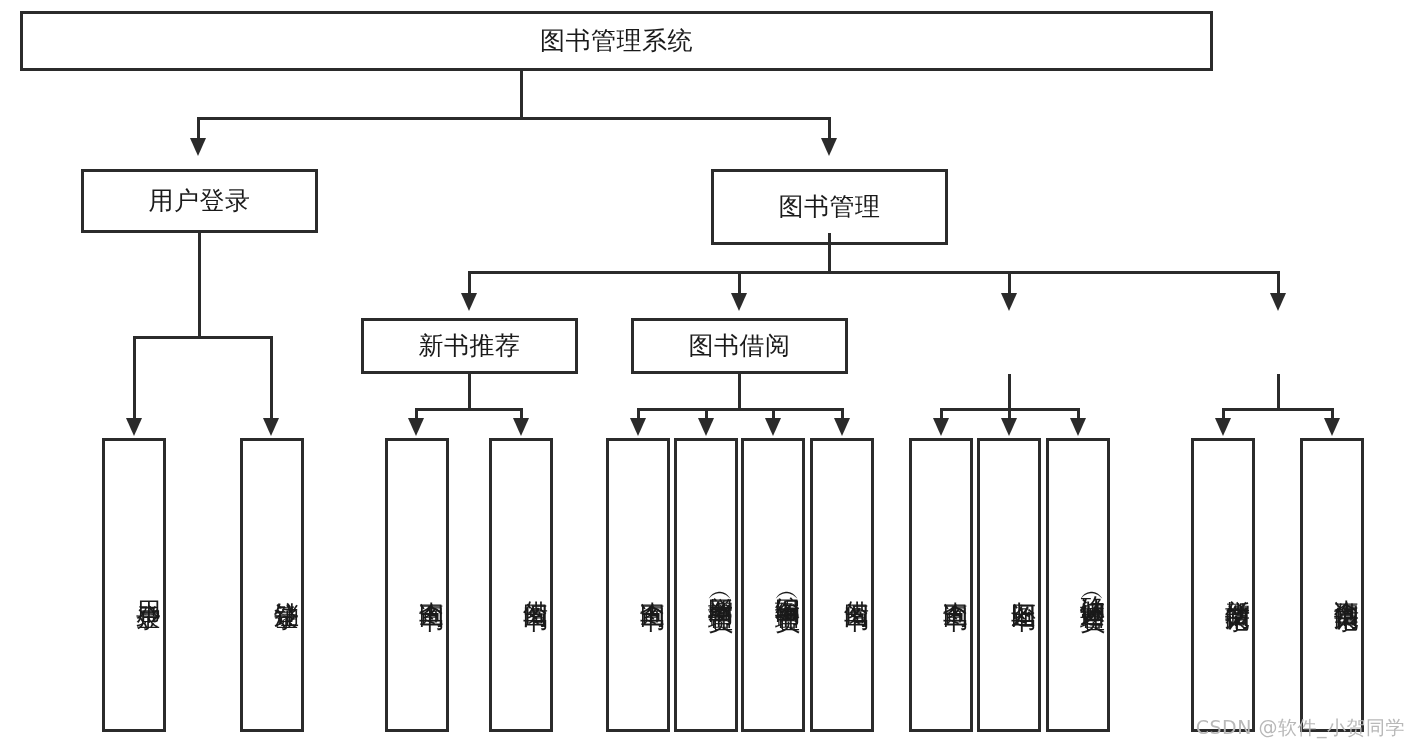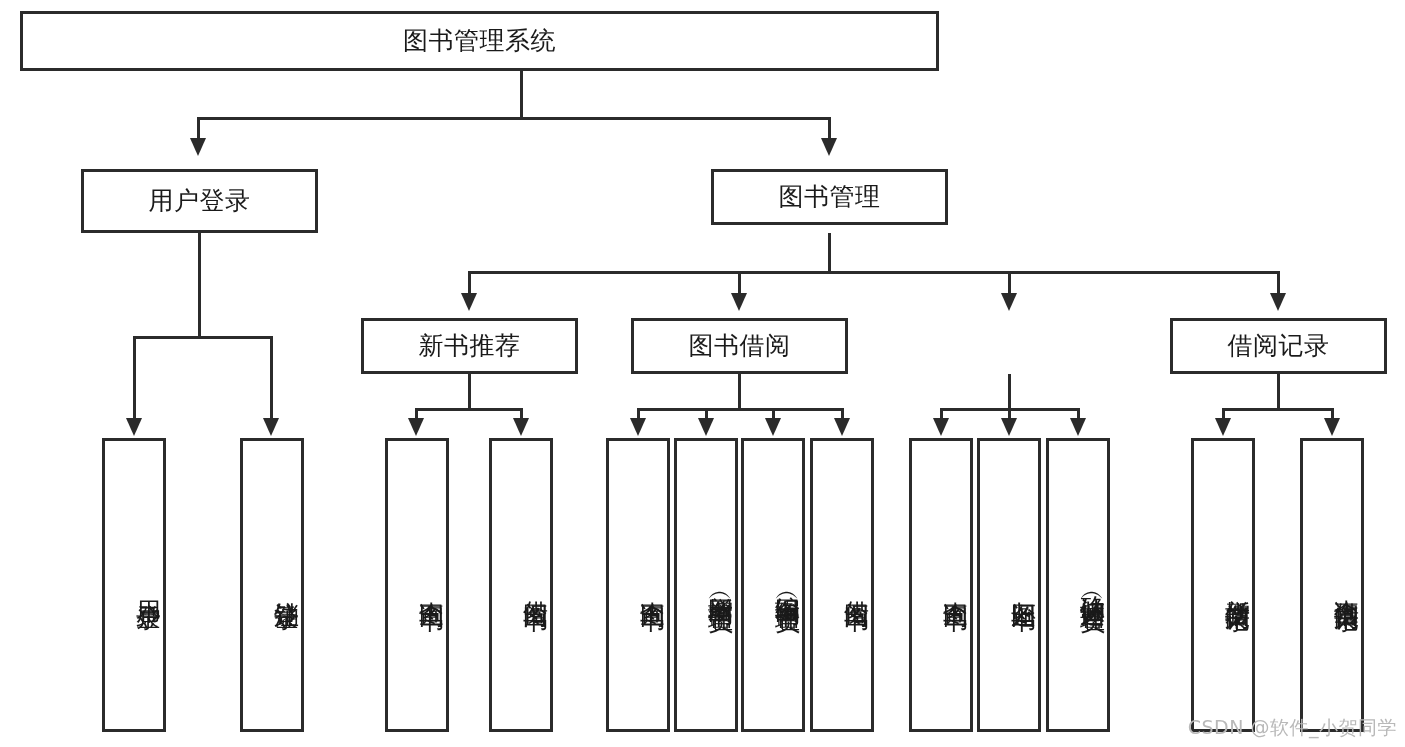--- a/index.html
+++ b/index.html
@@ -63,51 +63,51 @@
     position: absolute;
     width: 0;
     height: 0;
     border-left: 8px solid transparent;
     border-right: 8px solid transparent;
     border-top: 18px solid #2b2b2b;
   }
   
   #watermark {
     position: absolute;
-    right: 8px;
+    right: 0;
     bottom: 6px;
     font-size: 19px;
     color: #b9b9b9;
     white-space: nowrap;
     letter-spacing: 0.5px;
     pointer-events: none;
   }
 </style>
 </head>
 <body>
 
 <div id="canvas">
 
-  <div class="node h" style="left:20px; top:11px; width:919px; height:60px;justify-content:center;">
+  <div class="node h" style="left:20px; top:11px; width:1193px; height:60px;justify-content:center;">
     <span>图书管理系统</span>
   </div>
 
   <div class="ln v" style="left:520px; top:71px; width:3px; height:46px;"></div>
 
   <div class="ln h" style="left:197px; top:117px; width:633px; height:3px;"></div>
 
   <div class="ln v" style="left:197px; top:117px; width:3px; height:23px;"></div>
   <div class="arrow" style="left:190px; top:138px;"></div>
   <div class="ln v" style="left:828px; top:117px; width:3px; height:23px;"></div>
   <div class="arrow" style="left:821px; top:138px;"></div>
 
   <div class="node h" style="left:81px; top:169px; width:237px; height:64px;">
     <span>用户登录</span>
   </div>
-  <div class="node h" style="left:711px; top:169px; width:237px; height:56px;">
+  <div class="node h" style="left:711px; top:169px; width:237px; height:76px;">
     <span>图书管理</span>
   </div>
 
   <div class="ln v" style="left:198px; top:233px; width:3px; height:103px;"></div>
   <div class="ln h" style="left:133px; top:336px; width:140px; height:3px;"></div>
   <div class="ln v" style="left:133px; top:336px; width:3px; height:84px;"></div>
   <div class="arrow" style="left:126px; top:418px;"></div>
   <div class="ln v" style="left:270px; top:336px; width:3px; height:84px;"></div>
   <div class="arrow" style="left:263px; top:418px;"></div>
 
@@ -121,23 +121,20 @@
   <div class="ln v" style="left:1008px; top:271px; width:3px; height:24px;"></div>
   <div class="arrow" style="left:1001px; top:293px;"></div>
   <div class="ln v" style="left:1277px; top:271px; width:3px; height:24px;"></div>
   <div class="arrow" style="left:1270px; top:293px;"></div>
 
   <div class="node h" style="left:631px; top:318px; width:217px; height:56px;">
     <span>图书借阅</span>
   </div>
   <div class="node h" style="left:361px; top:318px; width:217px; height:56px;">
     <span>新书推荐</span>
-  </div>
-  <div class="node h" style="left:1170px; top:318px; width:217px; height:56px;">
-    <span>借阅记录</span>
   </div>
 
   <div class="ln v" style="left:468px; top:374px; width:3px; height:34px;"></div>
   <div class="ln h" style="left:415px; top:408px; width:108px; height:3px;"></div>
   <div class="ln v" style="left:415px; top:408px; width:3px; height:12px;"></div>
   <div class="arrow" style="left:408px; top:418px;"></div>
   <div class="ln v" style="left:520px; top:408px; width:3px; height:12px;"></div>
   <div class="arrow" style="left:513px; top:418px;"></div>
 
   <div class="ln v" style="left:738px; top:374px; width:3px; height:34px;"></div>

